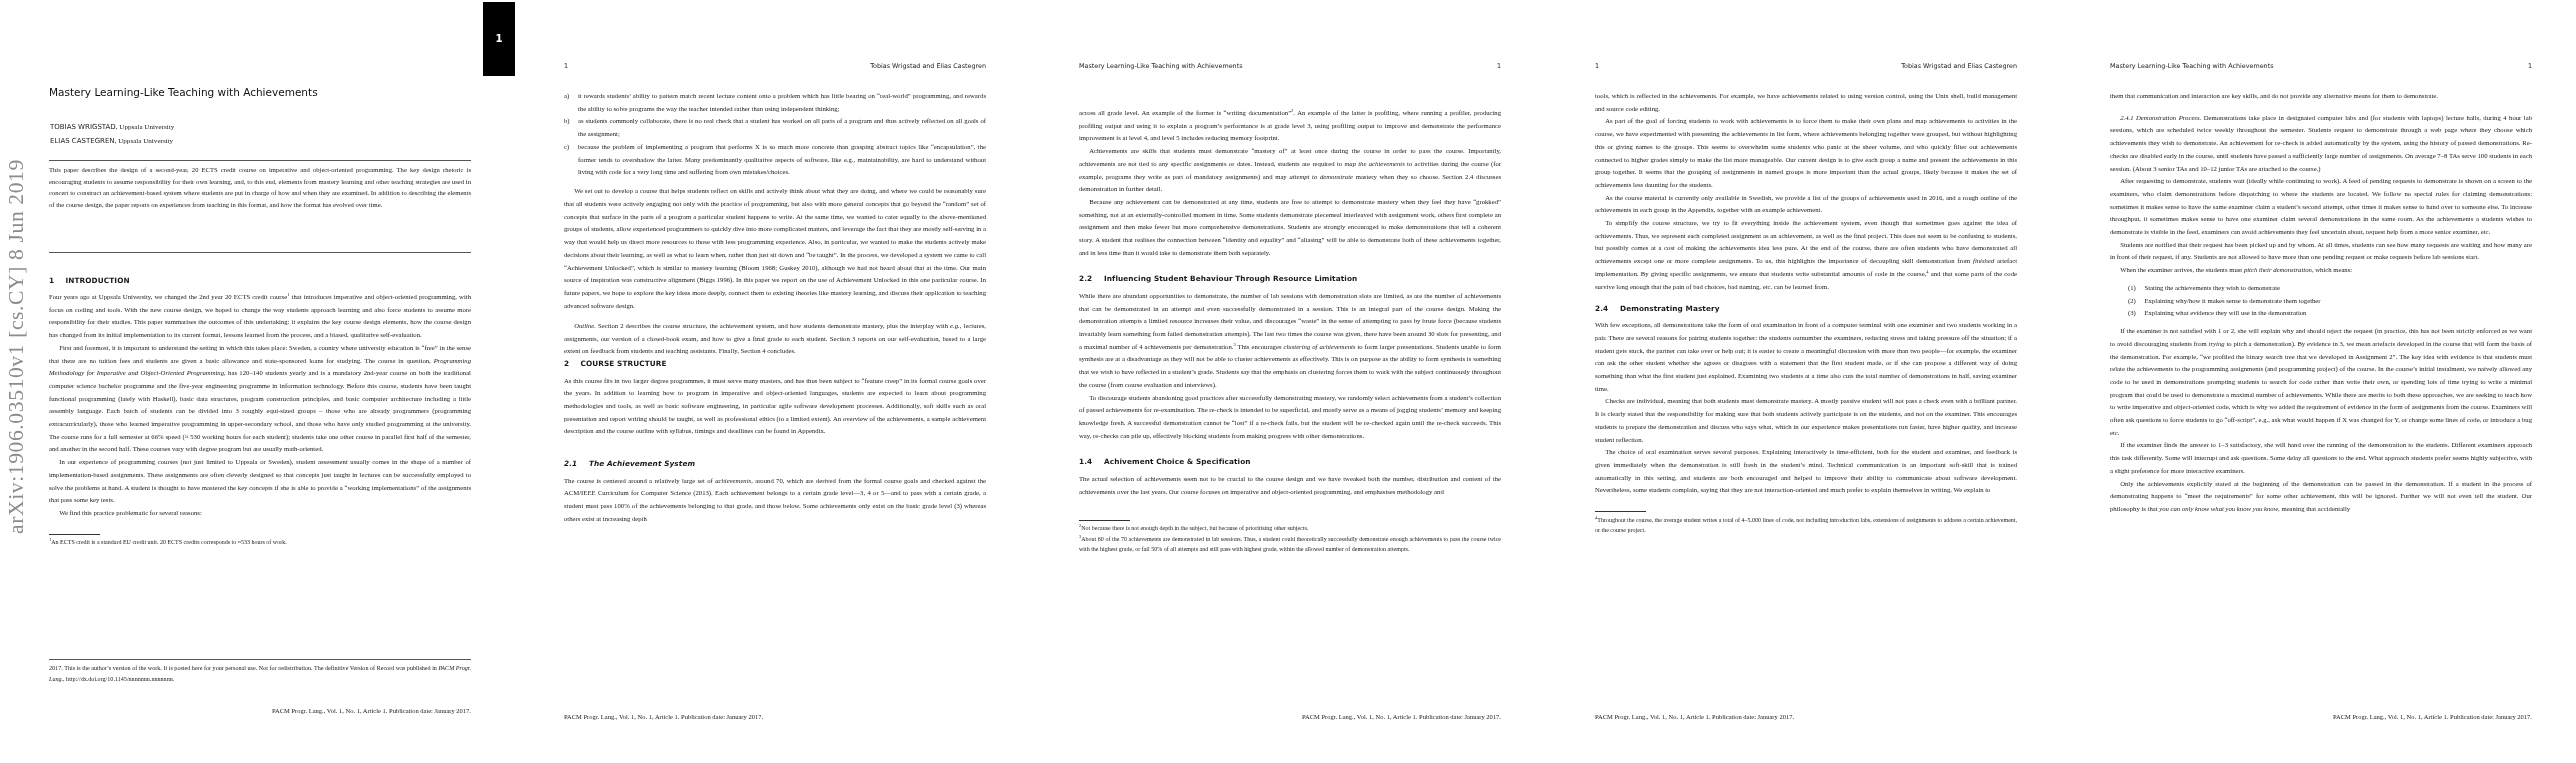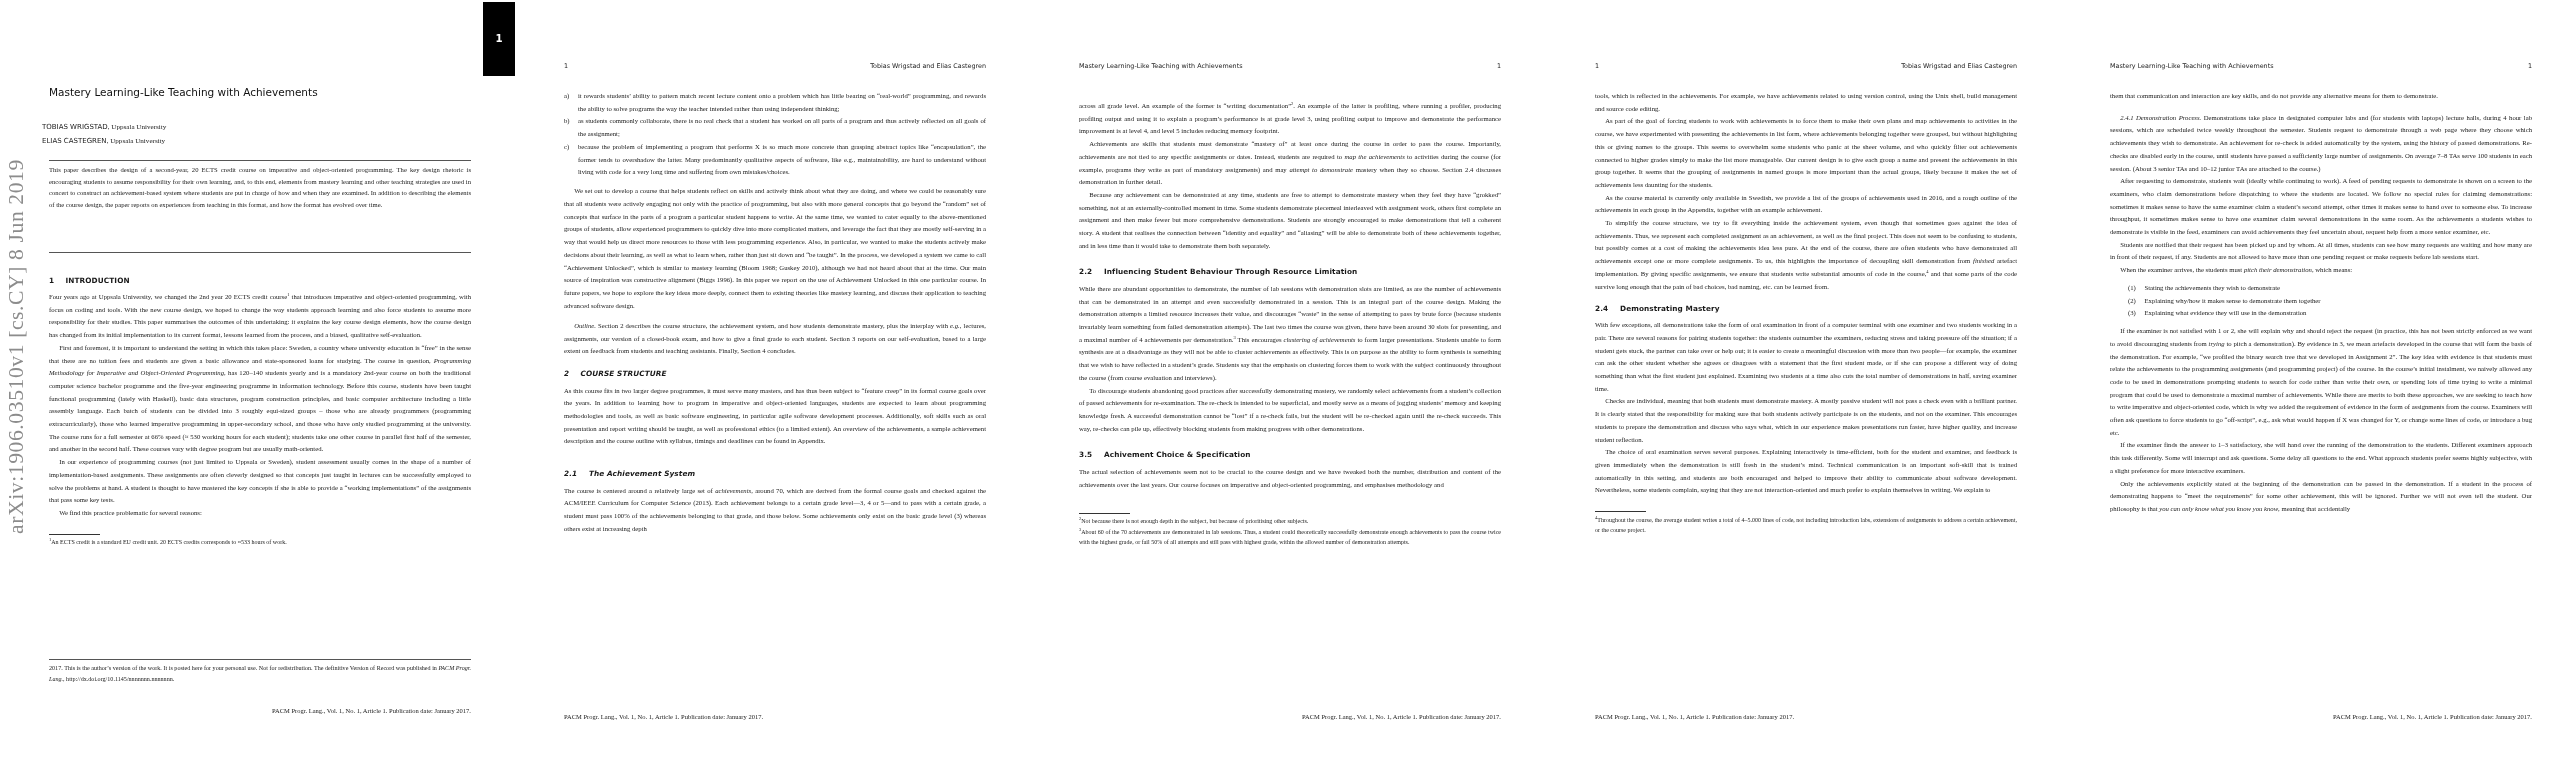--- a/index.html
+++ b/index.html
@@ -19,21 +19,21 @@
   .fnrule{width:51px;border-top:0.6px solid #333;margin:14px 0 2.5px 0;}
   .fn{font-size:6px;line-height:10.5px;text-align:justify;}
   sup{font-size:4.5px;line-height:0;}
   .listitem{display:flex;}
   .listitem .lbl{width:14px;flex:none;}
   .tab{position:absolute;left:483px;top:1.9px;width:32px;height:74px;background:#000;color:#fff;
        font-family:"DejaVu Sans","Liberation Sans",sans-serif;font-size:10.2px;display:flex;align-items:center;justify-content:center;font-weight:bold;}
   .arxiv{position:absolute;left:-149px;top:356px;width:331px;transform:rotate(-90deg);transform-origin:center;
          font-family:"Liberation Serif","DejaVu Serif",serif;font-size:21.6px;color:#8c8c8c;text-align:center;white-space:nowrap;letter-spacing:0.6px;}
   .title{position:absolute;left:49px;top:86px;font-family:"DejaVu Sans","Liberation Sans",sans-serif;font-size:10.5px;color:#111;}
-  .authors{position:absolute;left:42px;top:120px;font-size:7.1px;line-height:14px;}
+  .authors{position:absolute;left:50px;top:120px;font-size:7.1px;line-height:14px;}
   .authors .nm{font-family:"DejaVu Sans","Liberation Sans",sans-serif;font-size:7px;}
   .rule{position:absolute;left:49px;width:422px;border-top:1px solid #555;}
   .abstract{position:absolute;left:49px;width:422px;top:164px;font-size:6.6px;line-height:11.6px;text-align:justify;}
   .copy{position:absolute;left:49px;width:422px;top:663px;font-size:6.1px;line-height:10.5px;text-align:justify;}
   .olist{margin:5.1px 0 5.1px 18px;}
 </style>
 </head>
 <body>
 
 <div class="page" style="left:0px;">
@@ -78,41 +78,41 @@
     <div class="listitem">
         <span class="lbl">b)</span>
         <span>as students commonly collaborate, there is no real check that a student has worked on all parts of a program and thus actively reflected on all goals of the assignment;</span>
       </div>
     <div class="listitem">
         <span class="lbl">c)</span>
         <span>because the problem of implementing a program that performs X is so much more concrete than grasping abstract topics like “encapsulation”, the former tends to overshadow the latter. Many predominantly qualitative aspects of software, like e.g., maintainability, are hard to understand without living with code for a very long time and suffering from own mistakes/choices.</span>
       </div>
     <p class="ind" style="margin-top:6.4px;">We set out to develop a course that helps students reflect on skills and actively think about what they are doing, and where we could be reasonably sure that all students were actively engaging not only with the practice of programming, but also with more general concepts that go beyond the “random” set of concepts that surface in the parts of a program a particular student happens to write. At the same time, we wanted to cater equally to the above-mentioned groups of students, allow experienced programmers to quickly dive into more complicated matters, and leverage the fact that they are mostly self-serving in a way that would help us direct more resources to those with less programming experience. Also, in particular, we wanted to make the students actively make decisions about their learning, as well as what to learn when, rather than just sit down and “be taught”. In the process, we developed a system we came to call “Achievement Unlocked”, which is similar to mastery learning (Bloom 1968; Guskey 2010), although we had not heard about that at the time. Our main source of inspiration was constructive alignment (Biggs 1996). In this paper we report on the use of Achievement Unlocked in this one particular course. In future papers, we hope to explore the key ideas more deeply, connect them to existing theories like mastery learning, and discuss their application to teaching advanced software design.</p>
     <p class="ind" style="margin-top:7.6px;"><i>Outline.</i><span> Section 2 describes the course structure, the achievement system, and how students demonstrate mastery, plus the interplay with </span><i>e.g.</i><span>, lectures, assignments, our version of a closed-book exam, and how to give a final grade to each student. Section 3 reports on our self-evaluation, based to a large extent on feedback from students and teaching assistants. Finally, Section 4 concludes.</span></p>
-    <div class="sec" style="margin-top:10px;font-style:italic;"><span class="num">2</span><span>COURSE STRUCTURE</span></div>
+    <div class="sec" style="margin-top:0;"><span class="num">2</span><span>COURSE STRUCTURE</span></div>
     <p>As this course fits in two larger degree programmes, it must serve many masters, and has thus been subject to “feature creep” in its formal course goals over the years. In addition to learning how to program in imperative and object-oriented languages, students are expected to learn about programming methodologies and tools, as well as basic software engineering, in particular agile software development processes. Additionally, soft skills such as oral presentation and report writing should be taught, as well as professional ethics (to a limited extent). An overview of the achievements, a sample achievement description and the course outline with syllabus, timings and deadlines can be found in Appendix.</p>
     <div class="sec subsec" style="margin-top:20px;font-style:italic;"><span class="num">2.1</span><span>The Achievement System</span></div>
     <p><span>The course is centered around a relatively large set of </span><i>achievements</i><span>, around 70, which are derived from the formal course goals and checked against the ACM/IEEE Curriculum for Computer Science (2013). Each achievement belongs to a certain grade level—3, 4 or 5—and to pass with a certain grade, a student must pass 100% of the achievements belonging to that grade, and those below. Some achievements only exist on the basic grade level (3) whereas others exist at increasing depth</span></p>
   </div>
   <div class="foot">PACM Progr. Lang., Vol. 1, No. 1, Article 1. Publication date: January 2017.</div>
 </div>
 
 <div class="page" style="left:1030px;">
   <div class="rh">
     <span>Mastery Learning-Like Teaching with Achievements</span>
     <span>1</span>
   </div>
-  <div class="col" style="top:100px;">
+  <div class="col" style="top:107px;">
     <p><span>across all grade level. An example of the former is “writing documentation”</span><sup>2</sup><span>. An example of the latter is profiling, where running a profiler, producing profiling output and using it to explain a program’s performance is at grade level 3, using profiling output to improve and demonstrate the performance improvement is at level 4, and level 5 includes reducing memory footprint.</span></p>
     <p class="ind"><span>Achievements are skills that students must demonstrate “mastery of” at least once during the course in order to pass the course. Importantly, achievements are not tied to any specific assignments or dates. Instead, students are required to </span><i>map the achievements</i><span> to activities during the course (for example, programs they write as part of mandatory assignments) and may </span><i>attempt to demonstrate</i><span> mastery when they so choose. Section 2.4 discusses demonstration in further detail.</span></p>
     <p class="ind">Because any achievement can be demonstrated at any time, students are free to attempt to demonstrate mastery when they feel they have “grokked” something, not at an externally-controlled moment in time. Some students demonstrate piecemeal interleaved with assignment work, others first complete an assignment and then make fewer but more comprehensive demonstrations. Students are strongly encouraged to make demonstrations that tell a coherent story. A student that realises the connection between “identity and equality” and “aliasing” will be able to demonstrate both of these achievements together, and in less time than it would take to demonstrate them both separately.</p>
     <div class="sec subsec" style="margin-top:14px;"><span class="num">2.2</span><span>Influencing Student Behaviour Through Resource Limitation</span></div>
     <p><span>While there are abundant opportunities to demonstrate, the number of lab sessions with demonstration slots are limited, as are the number of achievements that can be demonstrated in an attempt and even successfully demonstrated in a session. This is an integral part of the course design. Making the demonstration attempts a limited resource increases their value, and discourages “waste” in the sense of attempting to pass by brute force (because students invariably learn something from failed demonstration attempts). The last two times the course was given, there have been around 30 slots for presenting, and a maximal number of 4 achievements per demonstration.</span><sup>3</sup><span> This encourages </span><i>clustering of achievements</i><span> to form larger presentations. Students unable to form synthesis are at a disadvantage as they will not be able to cluster achievements as effectively. This is on purpose as the ability to form synthesis is something that we wish to have reflected in a student’s grade. Students say that the emphasis on clustering forces them to work with the subject continuously throughout the course (from course evaluation and interviews).</span></p>
     <p class="ind">To discourage students abandoning good practices after successfully demonstrating mastery, we randomly select achievements from a student’s collection of passed achievements for re-examination. The re-check is intended to be superficial, and mostly serve as a means of jogging students’ memory and keeping knowledge fresh. A successful demonstration cannot be “lost” if a re-check fails, but the student will be re-checked again until the re-check succeeds. This way, re-checks can pile up, effectively blocking students from making progress with other demonstrations.</p>
-    <div class="sec subsec" style="margin-top:14px;"><span class="num">3.5</span><span>Achivement Choice &amp; Specification</span></div>
+    <div class="sec subsec" style="margin-top:14px;"><span class="num">1.4</span><span>Achivement Choice &amp; Specification</span></div>
     <p>The actual selection of achievements seem not to be crucial to the course design and we have tweaked both the number, distribution and content of the achievements over the last years. Our course focuses on imperative and object-oriented programming, and emphasises methodology and</p>
     <div class="fnrule" style="margin-top:21.6px;"></div>
     <div class="fn"><sup>2</sup><span>Not because there is not enough depth in the subject, but because of prioritising other subjects.</span></div>
     <div class="fn"><sup>3</sup><span>About 60 of the 70 achievements are demonstrated in lab sessions. Thus, a student could theoretically successfully demonstrate enough achievements to pass the course twice with the highest grade, or fail 50% of all attempts and still pass with highest grade, within the allowed number of demonstration attempts.</span></div>
   </div>
   <div class="foot right">PACM Progr. Lang., Vol. 1, No. 1, Article 1. Publication date: January 2017.</div>
 </div>
 
 <div class="page" style="left:1546px;">
   <div class="rh">

